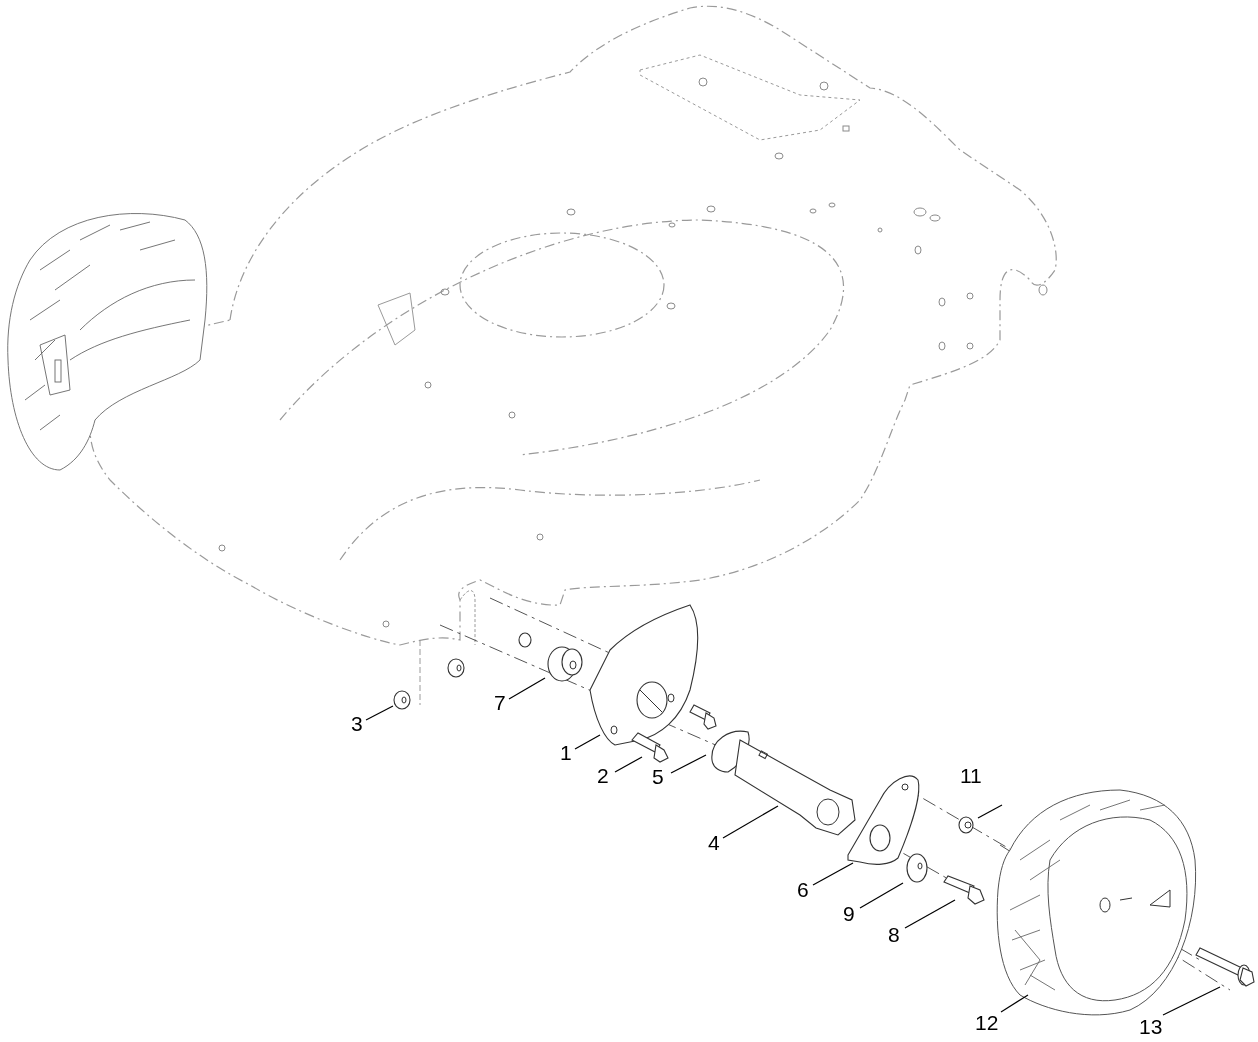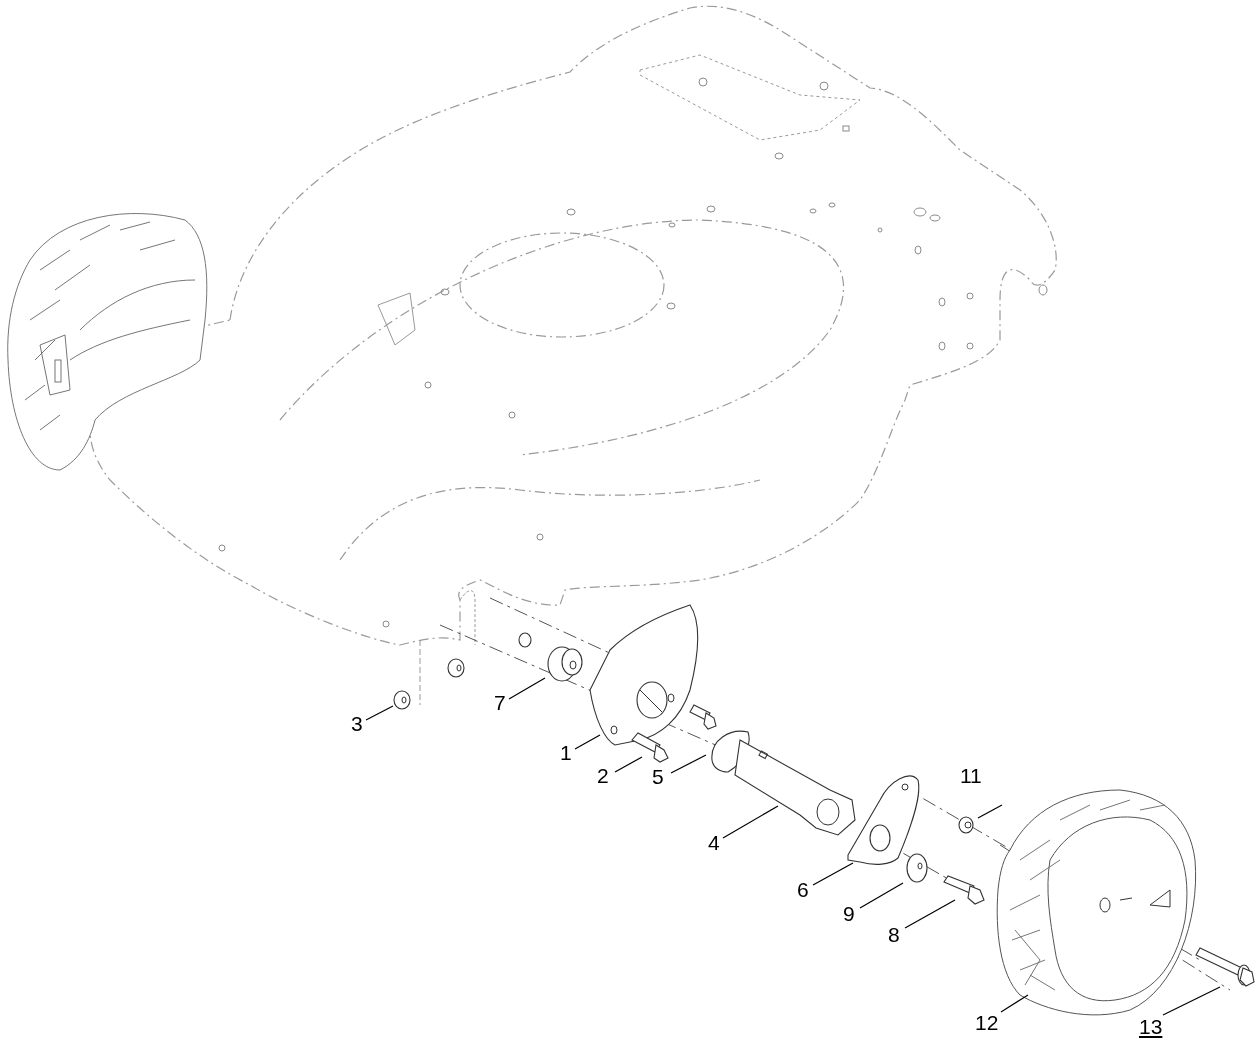--- a/index.html
+++ b/index.html
@@ -170,13 +170,13 @@
 <div class="callout" style="left:597px;top:765px;">2</div>
 <div class="callout" style="left:351px;top:713px;">3</div>
 <div class="callout" style="left:708px;top:832px;">4</div>
 <div class="callout" style="left:652px;top:766px;">5</div>
 <div class="callout" style="left:797px;top:879px;">6</div>
 <div class="callout" style="left:494px;top:692px;">7</div>
 <div class="callout" style="left:888px;top:924px;">8</div>
 <div class="callout" style="left:843px;top:903px;">9</div>
 <div class="callout" style="left:960px;top:765px;">11</div>
 <div class="callout" style="left:975px;top:1012px;">12</div>
-<div class="callout" style="left:1139px;top:1016px;text-decoration:underline;">13</div>
+<div class="callout" style="left:1139px;top:1016px;">13</div>
 
 </body></html>

